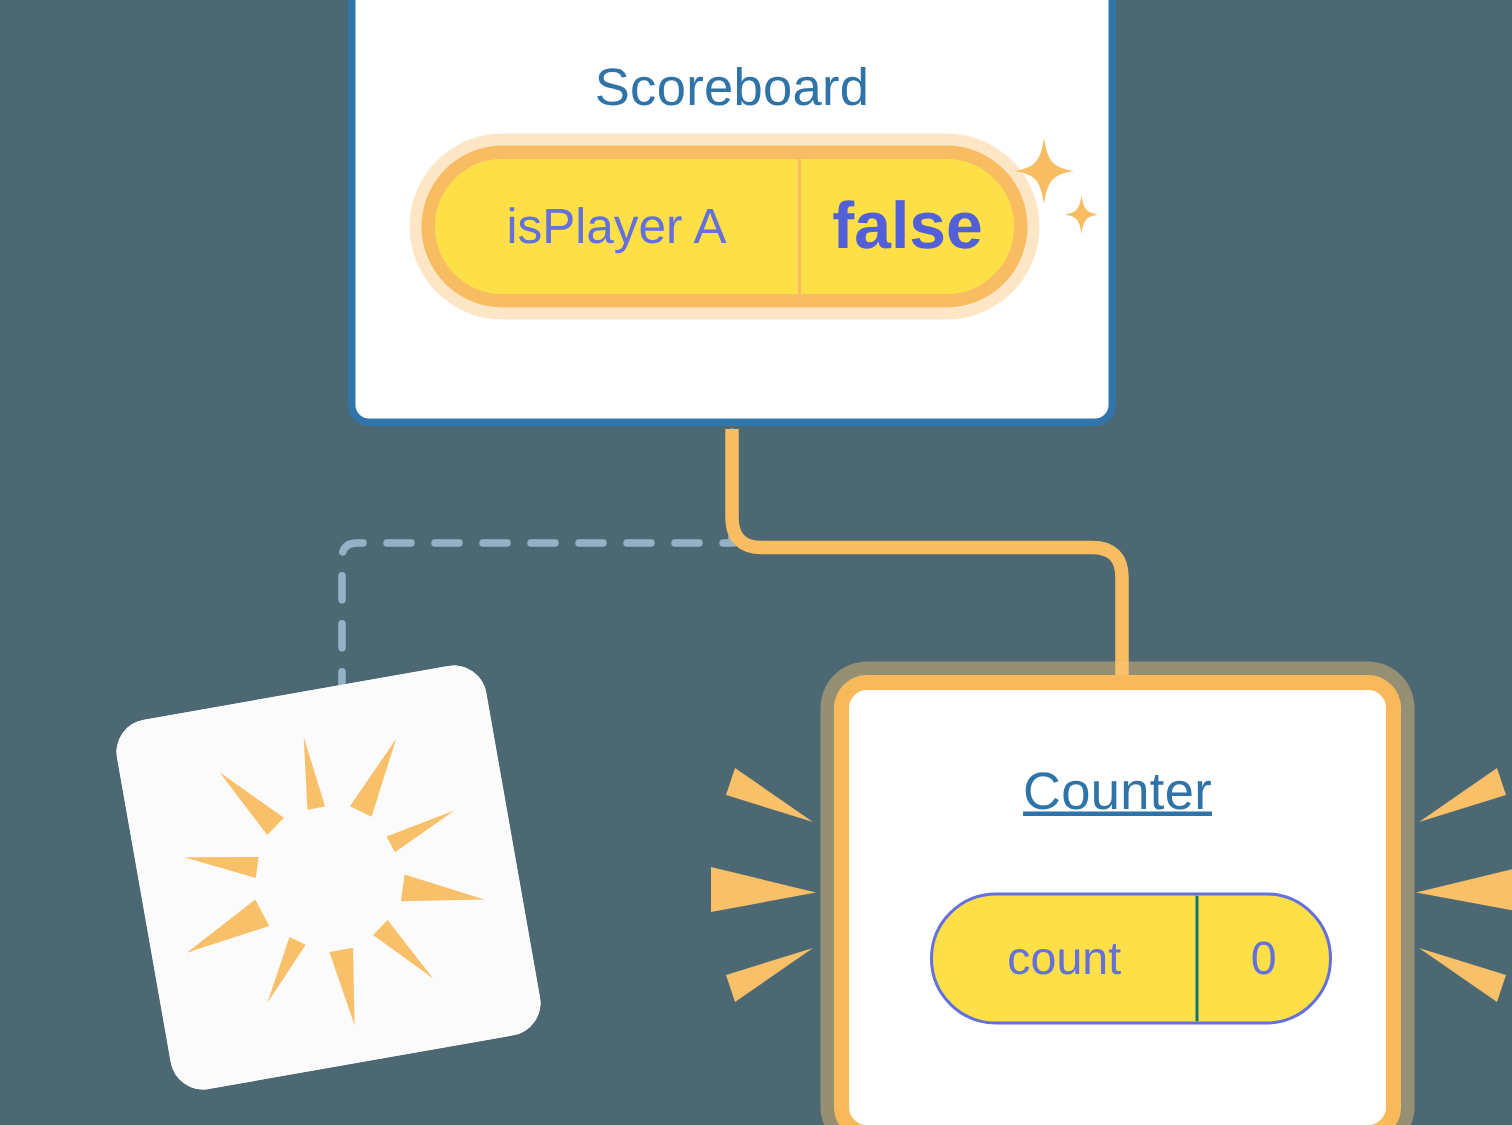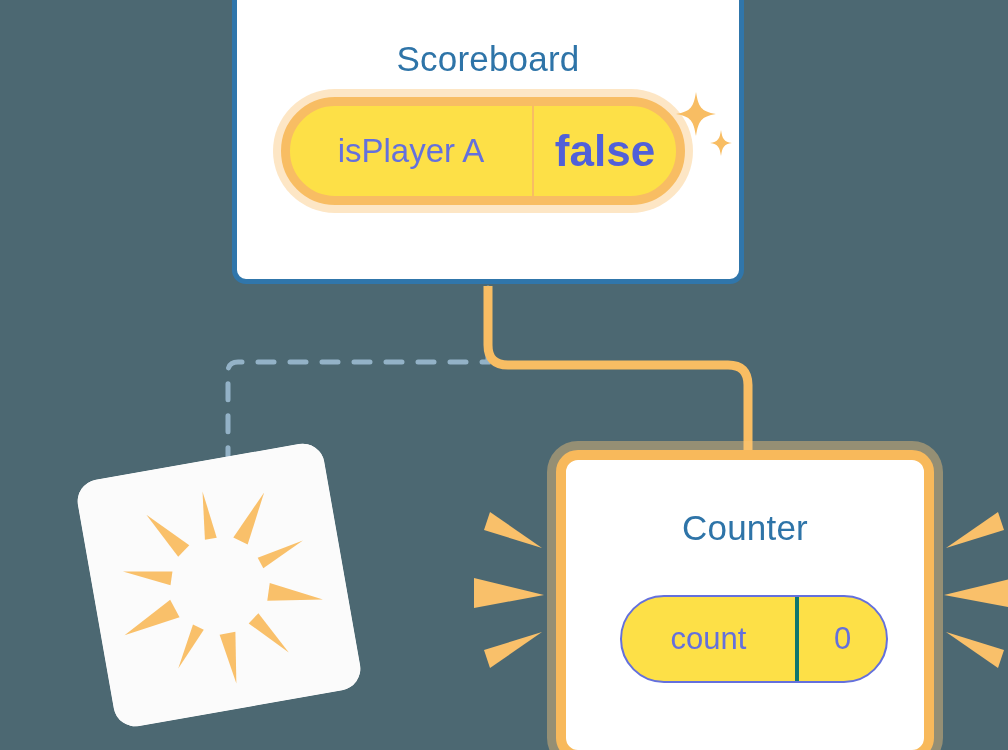--- a/index.html
+++ b/index.html
@@ -54,21 +54,21 @@
   }
 
   .comp-title {
     text-align: center;
     color: #2e74a8;
     font-size: 35px;
     font-weight: 400;
     letter-spacing: 0.2px;
   }
   #scoreboard-card .comp-title { margin-top: 52px; }
-  #counter-card .comp-title { margin-top: 48px; }
+  #counter-card .comp-title { margin-top: 48px; text-decoration: underline; }
 
   
   .pill {
     display: flex;
     align-items: stretch;
     box-sizing: border-box;
     background: #fde047;
     overflow: hidden;
   }
   .pill .cell {
@@ -109,21 +109,21 @@
     top: 135px;
     width: 268px;
     height: 88px;
     border: 2px solid #6470dd;
     border-radius: 50px;
   }
   #counter-pill .cell-key {
     flex: 0 0 177px;
     color: #6470dd;
     font-size: 31px;
-    border-right: 4px solid #0f766e;
+    border-right: 2px solid #0f766e;
   }
   #counter-pill .cell-val {
     flex: 1 1 auto;
     color: #6470dd;
     font-size: 31px;
   }
 
   
   #flash-card {
     position: absolute;

